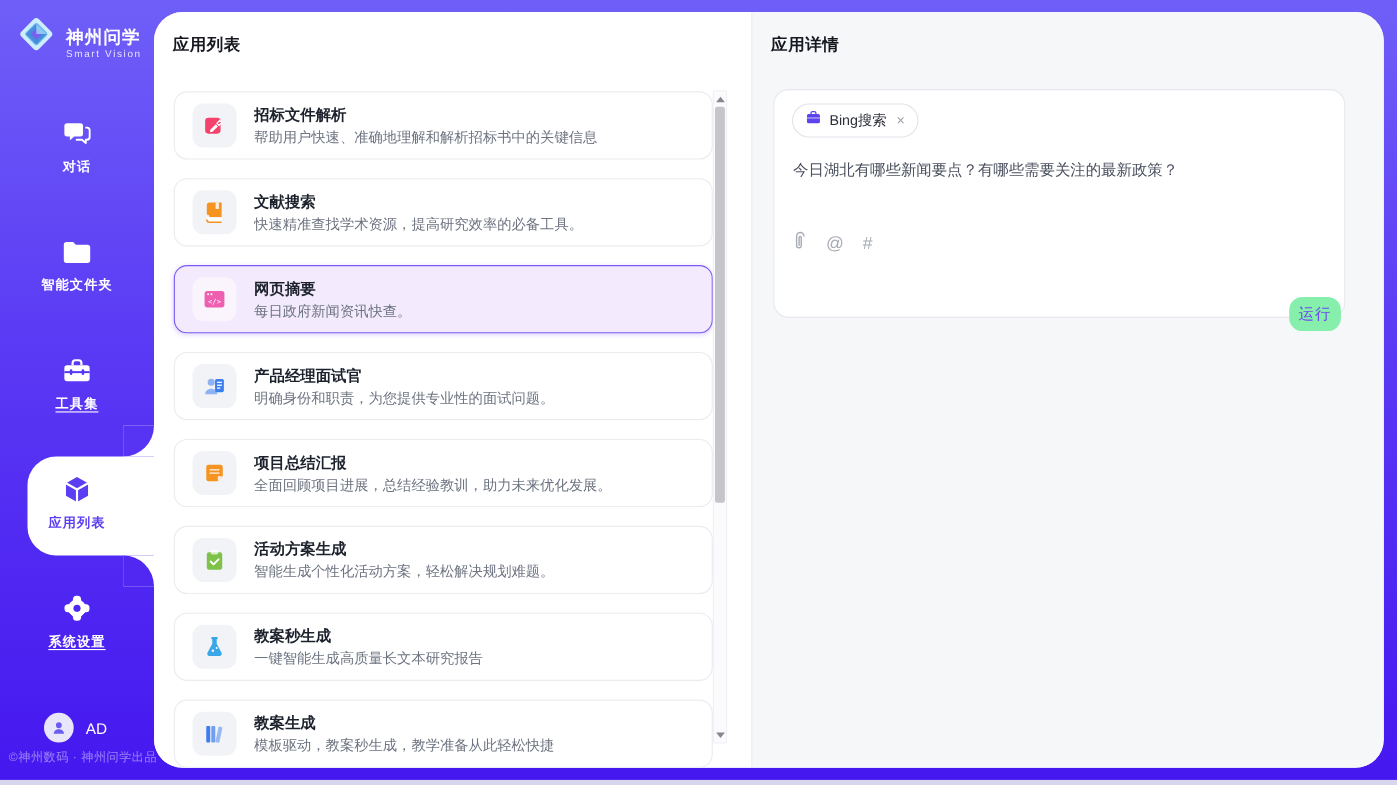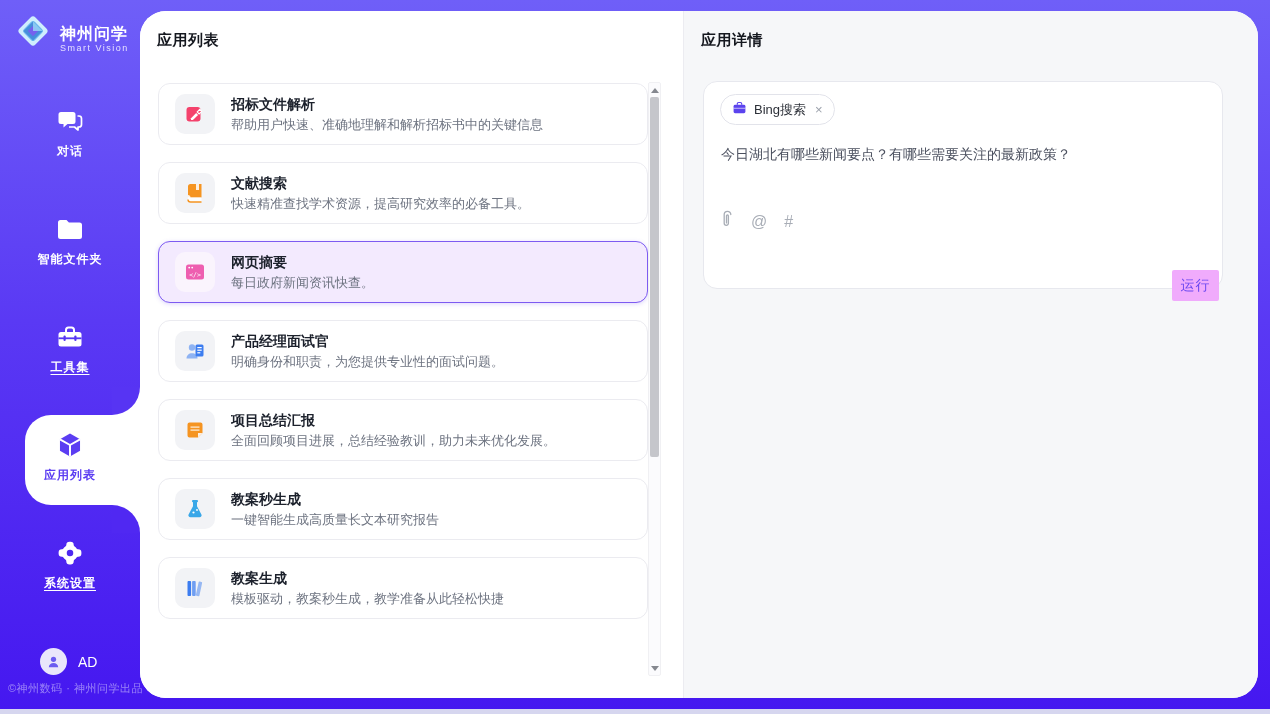--- a/index.html
+++ b/index.html
@@ -64,22 +64,22 @@
   .detail-panel { position:relative; flex:1; background:#f6f7f9; border-left:1px solid #ececf1; }
   .detail-card { position:absolute; left:19px; top:70px; width:520px; height:208px; background:#fff;
                  border:1px solid #e7e8ee; border-radius:14px; }
   .tool-tag { position:absolute; left:16px; top:12px; height:31px; display:inline-flex; align-items:center; gap:7px;
               padding:0 11px; border:1px solid #e2e3ea; border-radius:16px; background:#fff; cursor:pointer; }
   .tag-label { font-size:13px; color:#2c3038; }
   .tag-close { font-size:13px; color:#9ba1ab; margin-left:2px; cursor:pointer; }
   .query-text { position:absolute; left:17px; top:62px; right:17px; font-size:14px; color:#4a4f5e; line-height:20px; cursor:text; }
   .card-toolbar { position:absolute; left:17px; top:128px; display:flex; gap:17px; align-items:center; color:#a8adb6; }
   .tb-glyph { font-size:16px; line-height:20px; cursor:pointer; }
-  .run-button { position:absolute; right:39px; top:259px; width:47px; height:31px; background:#f0abfc; color:#6d49f0;
-                font-size:14px; border:none; border-radius:2px; display:flex; align-items:center; justify-content:center;
+  .run-button { position:absolute; right:39px; top:259px; width:47px; height:31px; background:#86efac; color:#6d49f0;
+                font-size:14px; border:none; border-radius:12px; display:flex; align-items:center; justify-content:center;
                 cursor:pointer; font-family:inherit; letter-spacing:1px; }
 
   .bottom-strip { position:absolute; left:0; right:0; bottom:0; height:5px; background:#d6d6ef; z-index:4; }
 </style>
 </head>
 <body>
 
 <div class="sidebar">
 
   <div class="logo">
@@ -241,20 +241,33 @@
             <svg width="22" height="22" viewBox="0 0 22 22">
               <path d="M3.5 5.5a2 2 0 012-2h11a2 2 0 012 2v8.5l-4.5 4.5h-8.5a2 2 0 01-2-2z" fill="#f59421"></path>
               <path d="M18.5 14l-4.5 4.5V14z" fill="#fff" opacity="0.85"></path>
               <rect x="6.5" y="7.5" width="9" height="1.2" fill="#fff" opacity="0.85"></rect>
               <rect x="6.5" y="10.5" width="9" height="1.2" fill="#fff" opacity="0.85"></rect>
             </svg>
           </div>
     <div class="app-text">
       <div class="app-title">项目总结汇报</div>
       <div class="app-desc">全面回顾项目进展，总结经验教训，助力未来优化发展。</div>
+    </div>
+  </div>
+        <div class="app-item">
+    <div class="app-icon">
+            <svg width="22" height="22" viewBox="0 0 22 22">
+              <rect x="4" y="4" width="14" height="16" rx="2" fill="#7ec24a"></rect>
+              <rect x="7.5" y="2" width="7" height="4" rx="1.5" fill="#fff" opacity="0.7"></rect>
+              <path d="M7.5 12.5l2.6 2.6 4.6-4.6" fill="none" stroke="#fff" stroke-width="1.8" stroke-linecap="round" stroke-linejoin="round"></path>
+            </svg>
+          </div>
+    <div class="app-text">
+      <div class="app-title">活动方案生成</div>
+      <div class="app-desc">智能生成个性化活动方案，轻松解决规划难题。</div>
     </div>
   </div>
         <div class="app-item">
     <div class="app-icon">
             <svg width="22" height="22" viewBox="0 0 22 22">
               <path d="M9 3h4v5.2l4.4 8.2a2 2 0 01-1.8 2.9H6.4a2 2 0 01-1.8-2.9L9 8.2z" fill="#39a7e8"></path>
               <rect x="8" y="2" width="6" height="2.2" rx="1" fill="#39a7e8"></rect>
               <circle cx="9.5" cy="14.5" r="1.1" fill="#fff"></circle>
               <circle cx="13" cy="12" r="0.9" fill="#fff"></circle>
             </svg>

